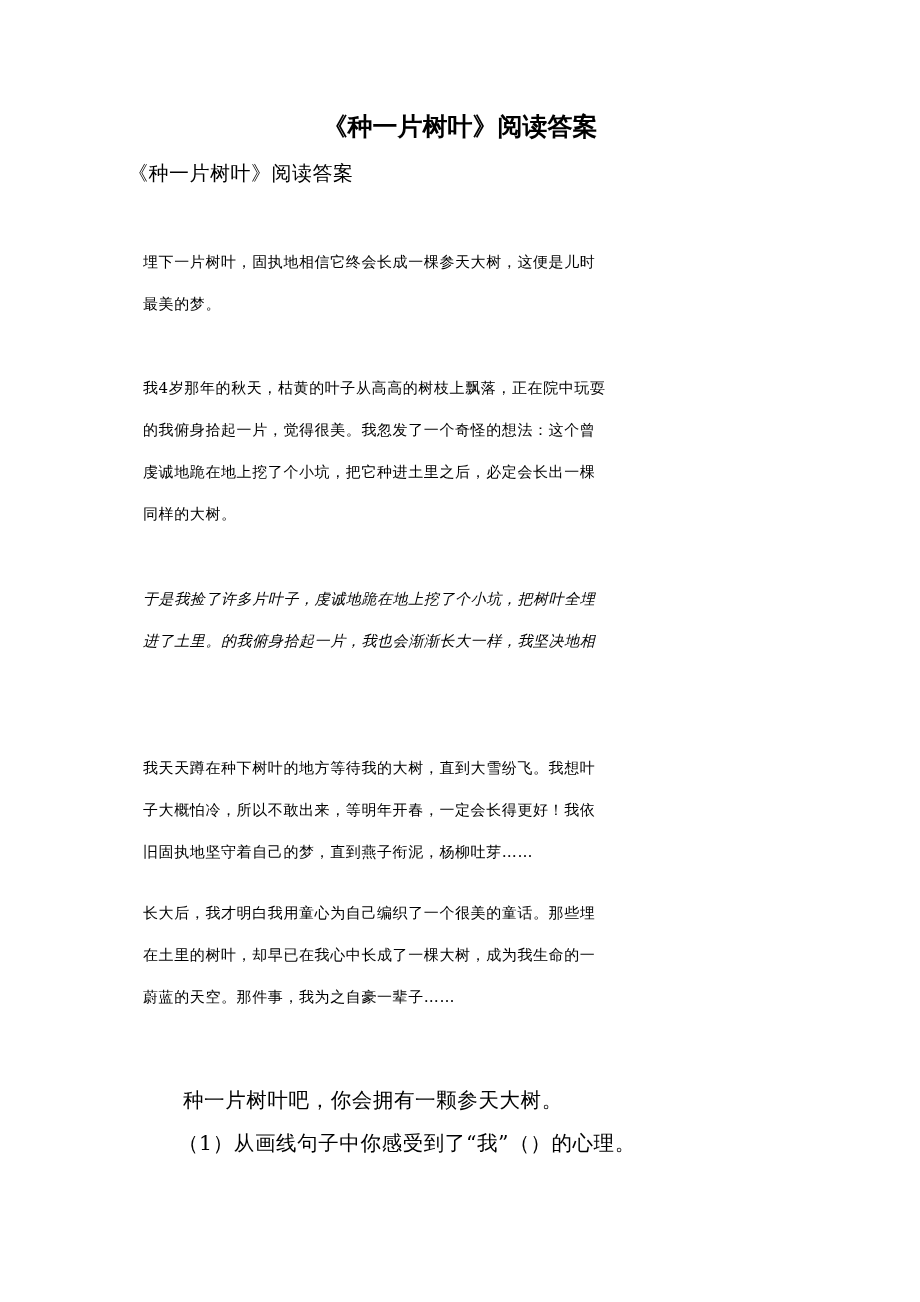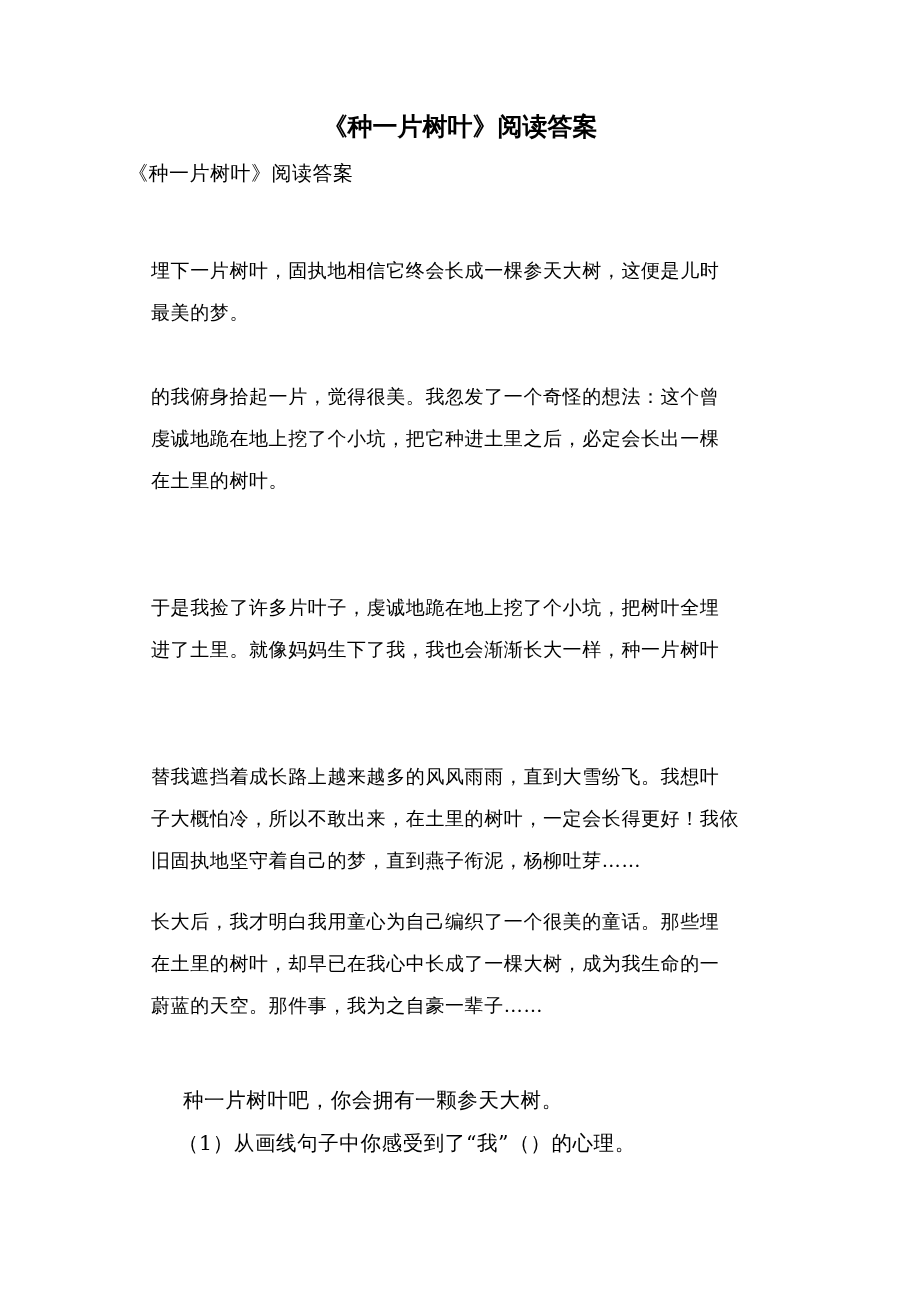--- a/index.html
+++ b/index.html
@@ -38,24 +38,24 @@
       left: 128px;
       top: 158px;
       font-size: 20px;
       line-height: 30px;
       letter-spacing: 0.5px;
     }
     .para {
       position: absolute;
       left: 139px;
       width: 650px;
-      font-size: 19px;
+      font-size: 15px;
       line-height: 42px;
       letter-spacing: 0.6px;
-      margin: 12px;
+      margin: 4px;
     }
     .para .line {
       display: block;
       white-space: nowrap;
     }
     .indent-line {
       position: absolute;
       font-size: 20.5px;
       line-height: 30px;
       letter-spacing: 0.6px;
@@ -70,33 +70,34 @@
   <div class="title">《种一片树叶》阅读答案</div>
 
   <div class="subtitle">《种一片树叶》阅读答案</div>
 
   <div class="para" style="top: 237px;">
     <span class="line">埋下一片树叶，固执地相信它终会长成一棵参天大树，这便是儿时</span>
     <span class="line">最美的梦。</span>
   </div>
 
   <div class="para" style="top: 363px;">
+    <span class="line">我4岁那年的秋天，枯黄的叶子从高高的树枝上飘落，正在院中玩耍</span>
     <span class="line">的我俯身拾起一片，觉得很美。我忽发了一个奇怪的想法：这个曾</span>
     <span class="line">虔诚地跪在地上挖了个小坑，把它种进土里之后，必定会长出一棵</span>
-    <span class="line">在土里的树叶。</span>
+    <span class="line">同样的大树。</span>
   </div>
 
-  <div class="para" style="top: 574px;">
+  <div class="para" style="top: 574px; font-style: italic;">
     <span class="line">于是我捡了许多片叶子，虔诚地跪在地上挖了个小坑，把树叶全埋</span>
-    <span class="line">进了土里。就像妈妈生下了我，我也会渐渐长大一样，种一片树叶</span>
+    <span class="line">进了土里。的我俯身拾起一片，我也会渐渐长大一样，我坚决地相</span>
   </div>
 
   <div class="para" style="top: 743px;">
-    <span class="line">替我遮挡着成长路上越来越多的风风雨雨，直到大雪纷飞。我想叶</span>
-    <span class="line">子大概怕冷，所以不敢出来，在土里的树叶，一定会长得更好！我依</span>
+    <span class="line">我天天蹲在种下树叶的地方等待我的大树，直到大雪纷飞。我想叶</span>
+    <span class="line">子大概怕冷，所以不敢出来，等明年开春，一定会长得更好！我依</span>
     <span class="line">旧固执地坚守着自己的梦，直到燕子衔泥，杨柳吐芽……</span>
   </div>
 
   <div class="para" style="top: 888px;">
     <span class="line">长大后，我才明白我用童心为自己编织了一个很美的童话。那些埋</span>
     <span class="line">在土里的树叶，却早已在我心中长成了一棵大树，成为我生命的一</span>
     <span class="line">蔚蓝的天空。那件事，我为之自豪一辈子……</span>
   </div>
 
   <div class="indent-line" style="left: 183px; top: 1085px;">种一片树叶吧，你会拥有一颗参天大树。</div>

